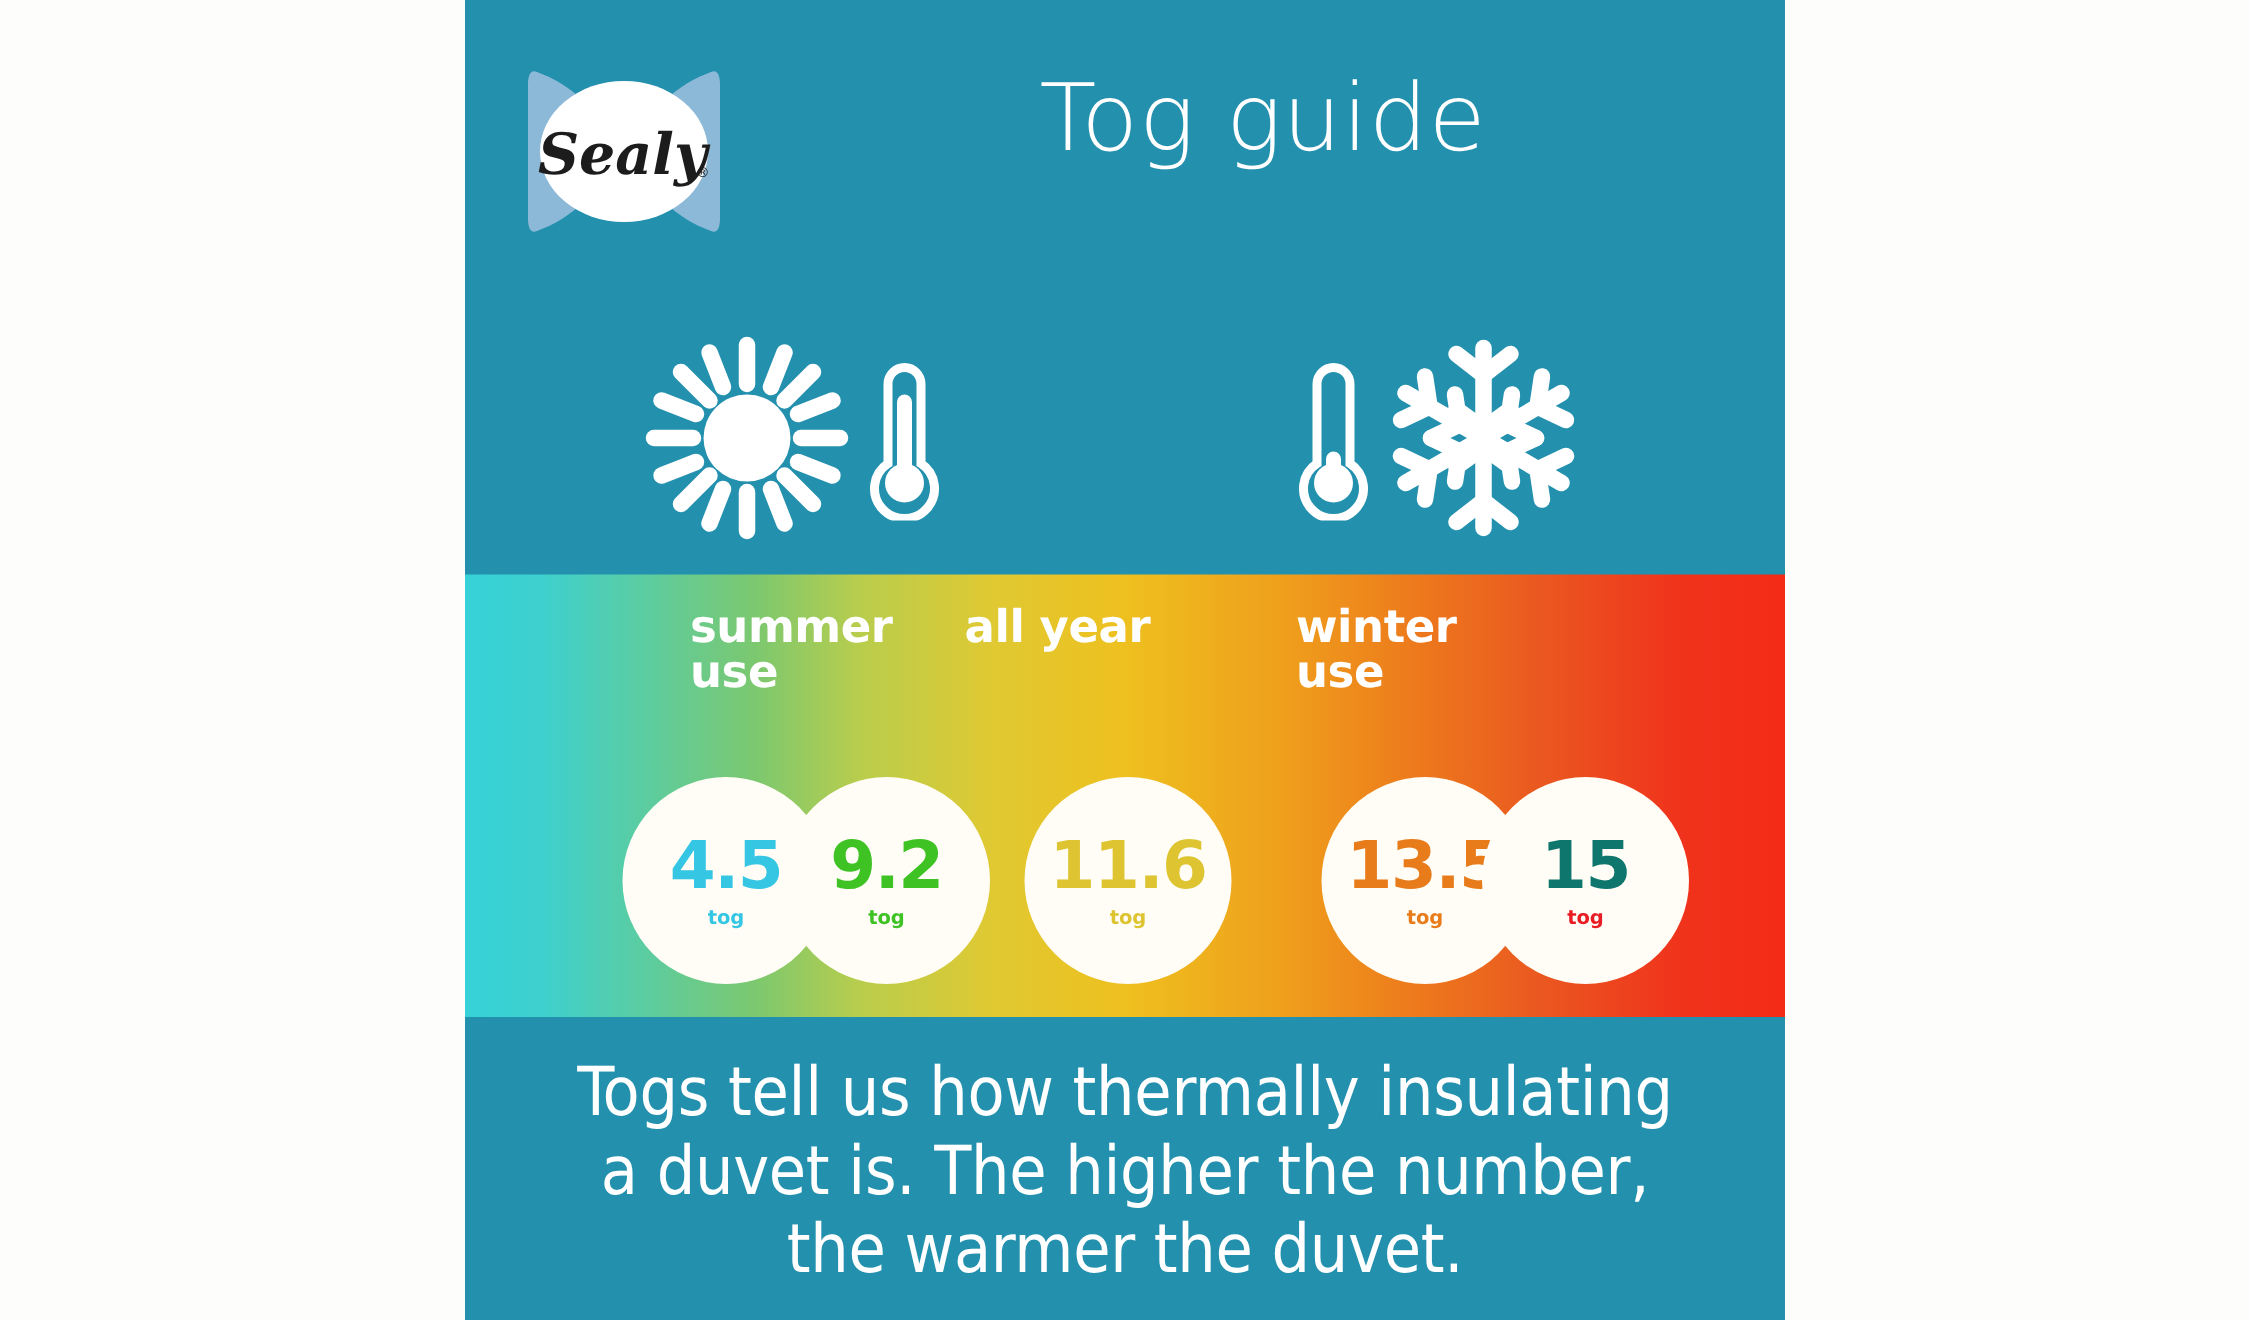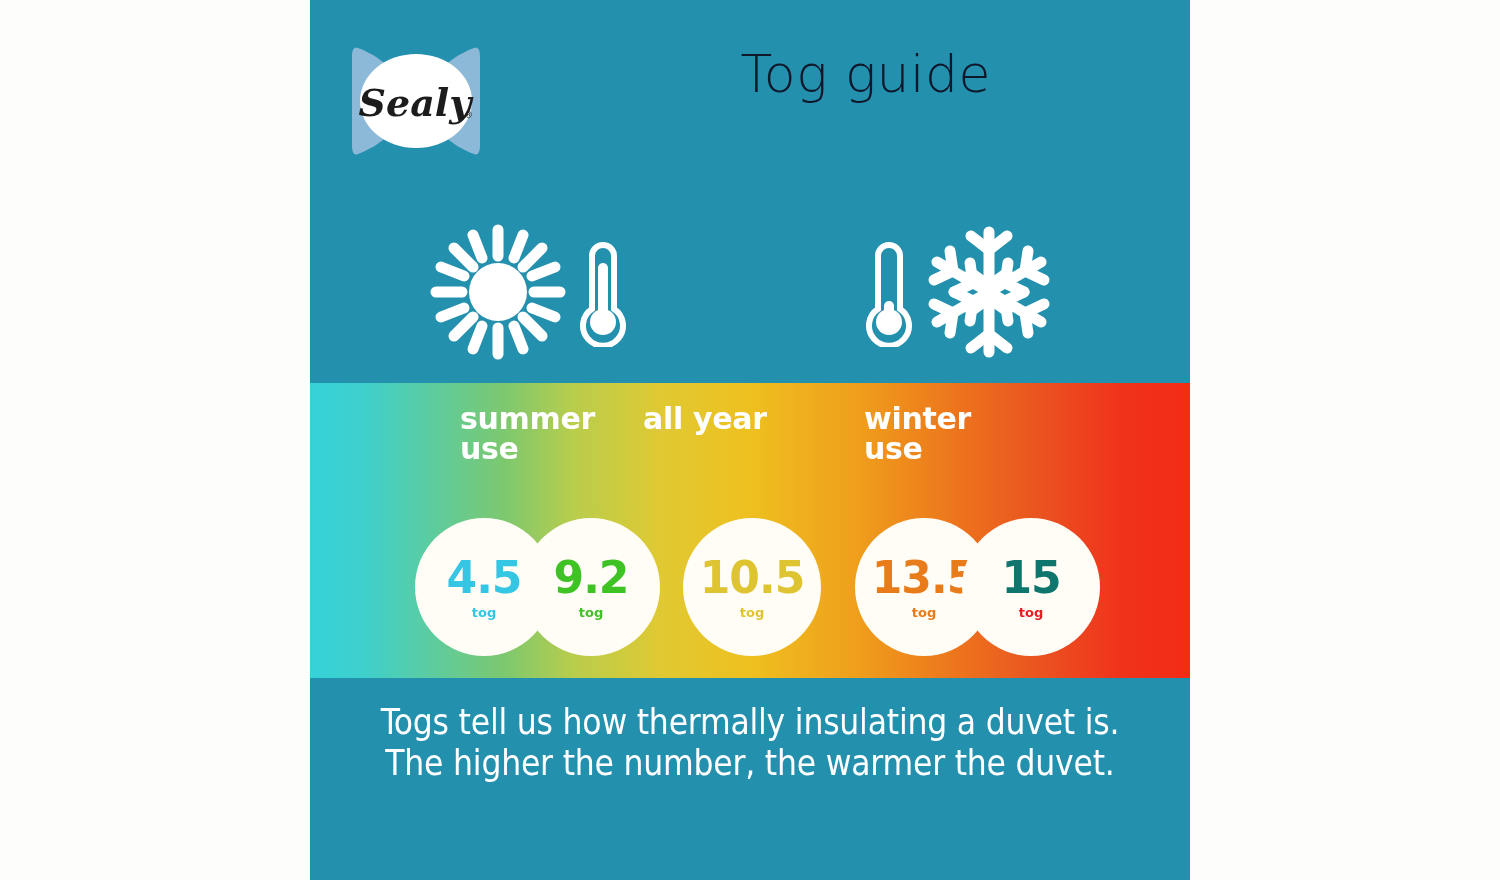--- a/index.html
+++ b/index.html
@@ -41,23 +41,23 @@
     width: 128px;
     height: 126px;
   }
   .logo svg { display: block; width: 100%; height: 100%; }
 
   
   .title {
     position: absolute;
     right: 44px;
     top: 48px;
-    color: #0f172a;
+    color: #ffffff;
     font-family: "DejaVu Sans", sans-serif;
-    font-size: 52px;
+    font-size: 62px;
     font-weight: 300;
     letter-spacing: 0.5px;
     line-height: 1;
     white-space: nowrap;
   }
 
   
   .icon-group {
     position: absolute;
     top: 222px;
@@ -153,21 +153,21 @@
   }
 
   
   .caption {
     position: absolute;
     left: 60px;
     top: 702px;
     width: 760px;
     color: #ffffff;
     font-family: "DejaVu Sans Condensed", "Liberation Sans Narrow", "DejaVu Sans", sans-serif;
-    font-size: 35px;
+    font-size: 45px;
     font-weight: 400;
     line-height: 1.17;
     text-align: center;
     letter-spacing: -0.2px;
   }
 </style>
 </head>
 <body>
 
 <div id="infographic">
@@ -302,26 +302,26 @@
           <span class="tog-unit" style="color:#35c6e3">tog</span>
         </div>
         <div class="tog-circle" style="left:107px;">
           <span class="tog-value" style="color:#3fc224">9.2</span>
           <span class="tog-unit" style="color:#3fc224">tog</span>
         </div>
       </div>
 
       <div class="pair" style="left:373px; width:138px;">
         <div class="tog-circle" style="left:0;">
-          <span class="tog-value" style="color:#ddc430">10.5</span>
+          <span class="tog-value" style="color:#ddc430">11.6</span>
           <span class="tog-unit" style="color:#ddc430">tog</span>
         </div>
       </div>
 
-      <div class="pair" style="left:545px; width:245px;text-align:right;">
+      <div class="pair" style="left:571px; width:245px;text-align:right;">
         <div class="tog-circle" style="left:0;">
           <span class="tog-value" style="color:#e87c1b">13.5</span>
           <span class="tog-unit" style="color:#e87c1b">tog</span>
         </div>
         <div class="tog-circle" style="left:107px;">
           <span class="tog-value" style="color:#0f766e">15</span>
           <span class="tog-unit" style="color:#e91c23">tog</span>
         </div>
       </div>
 

